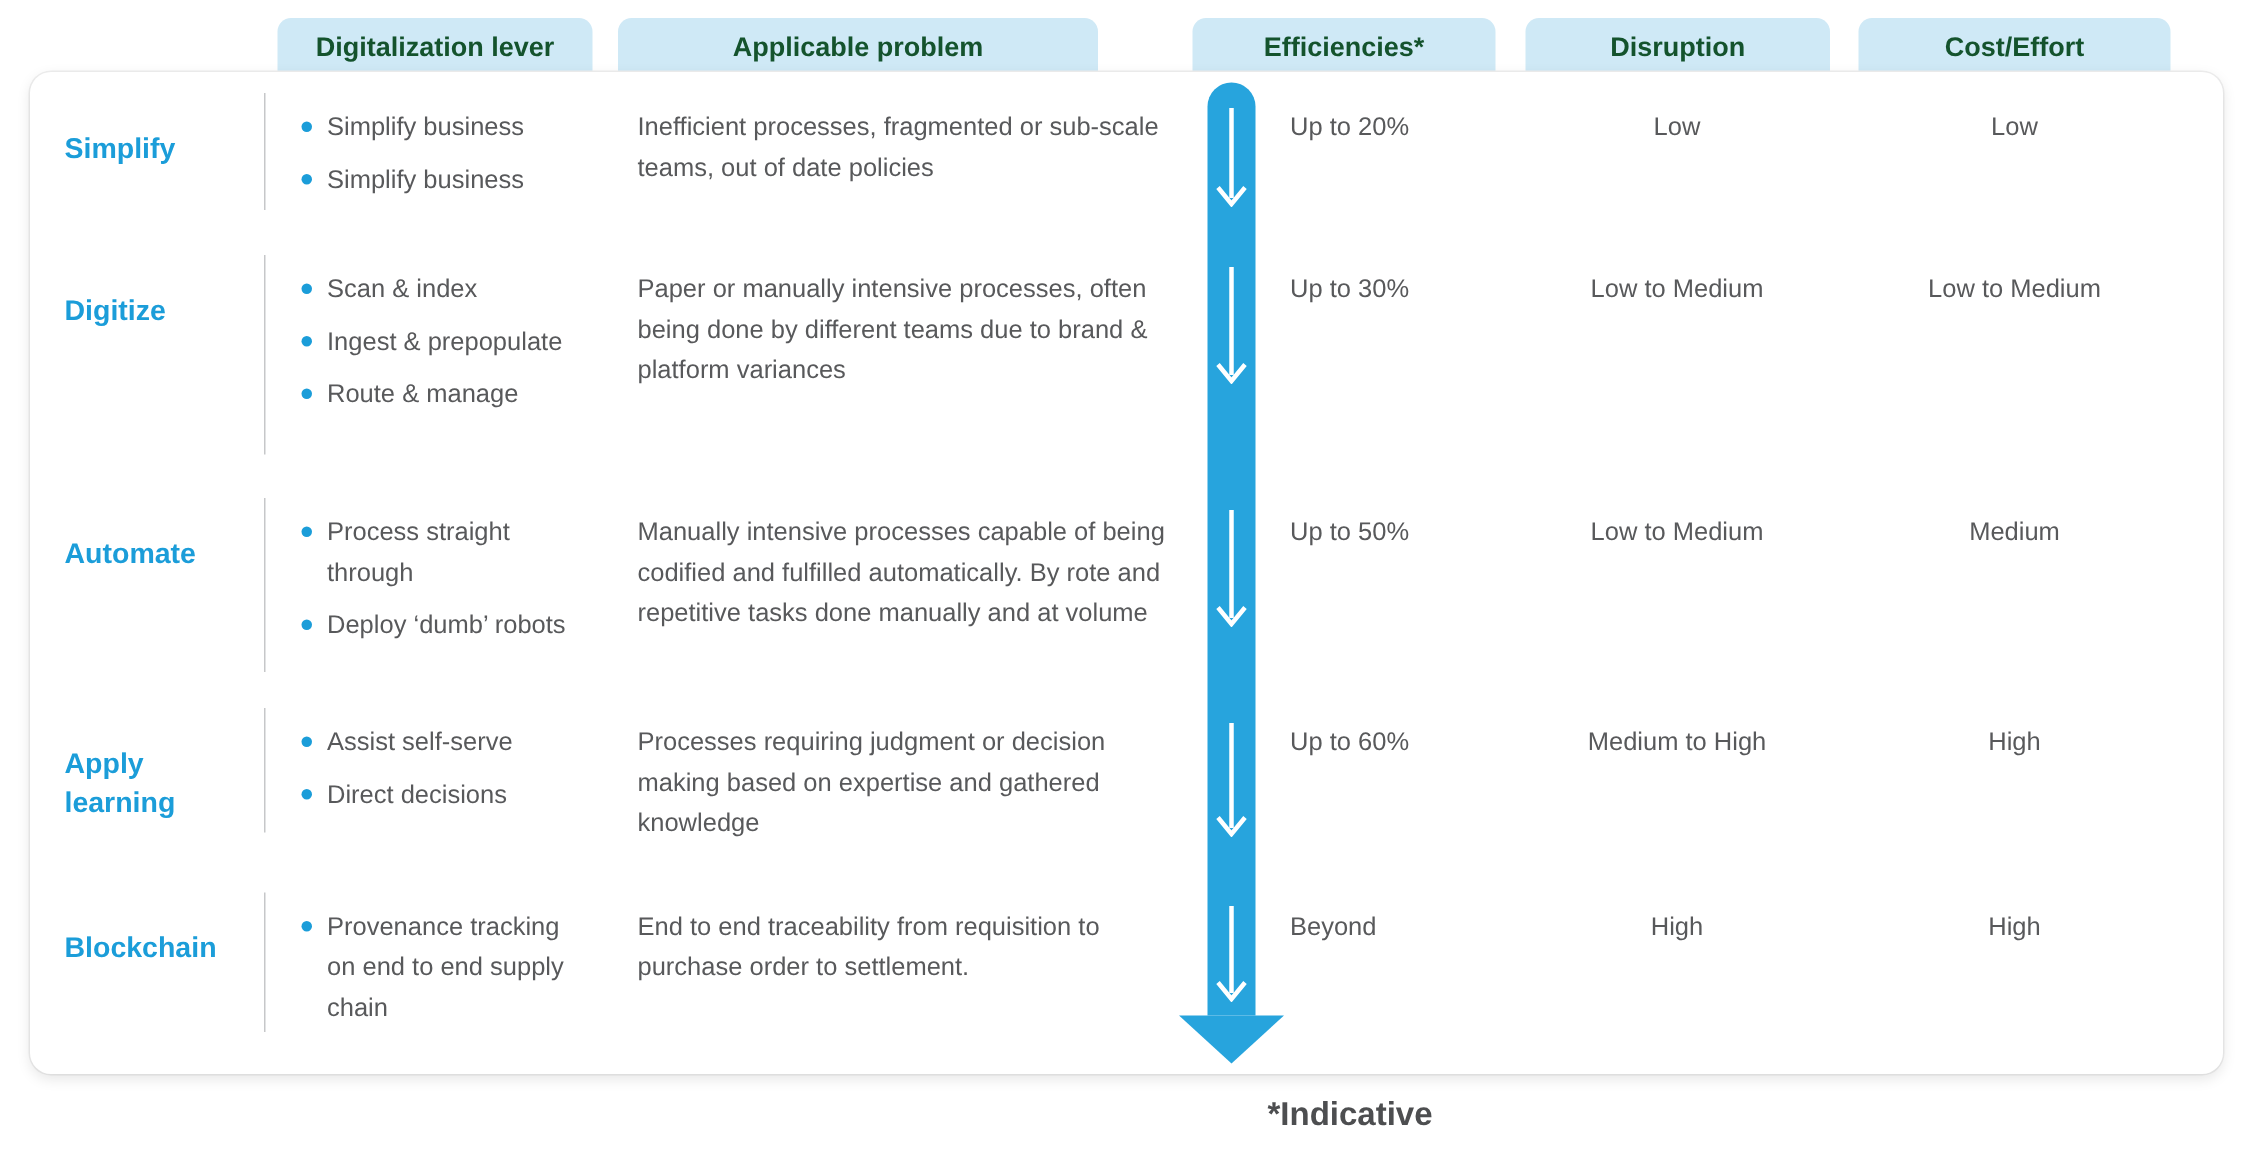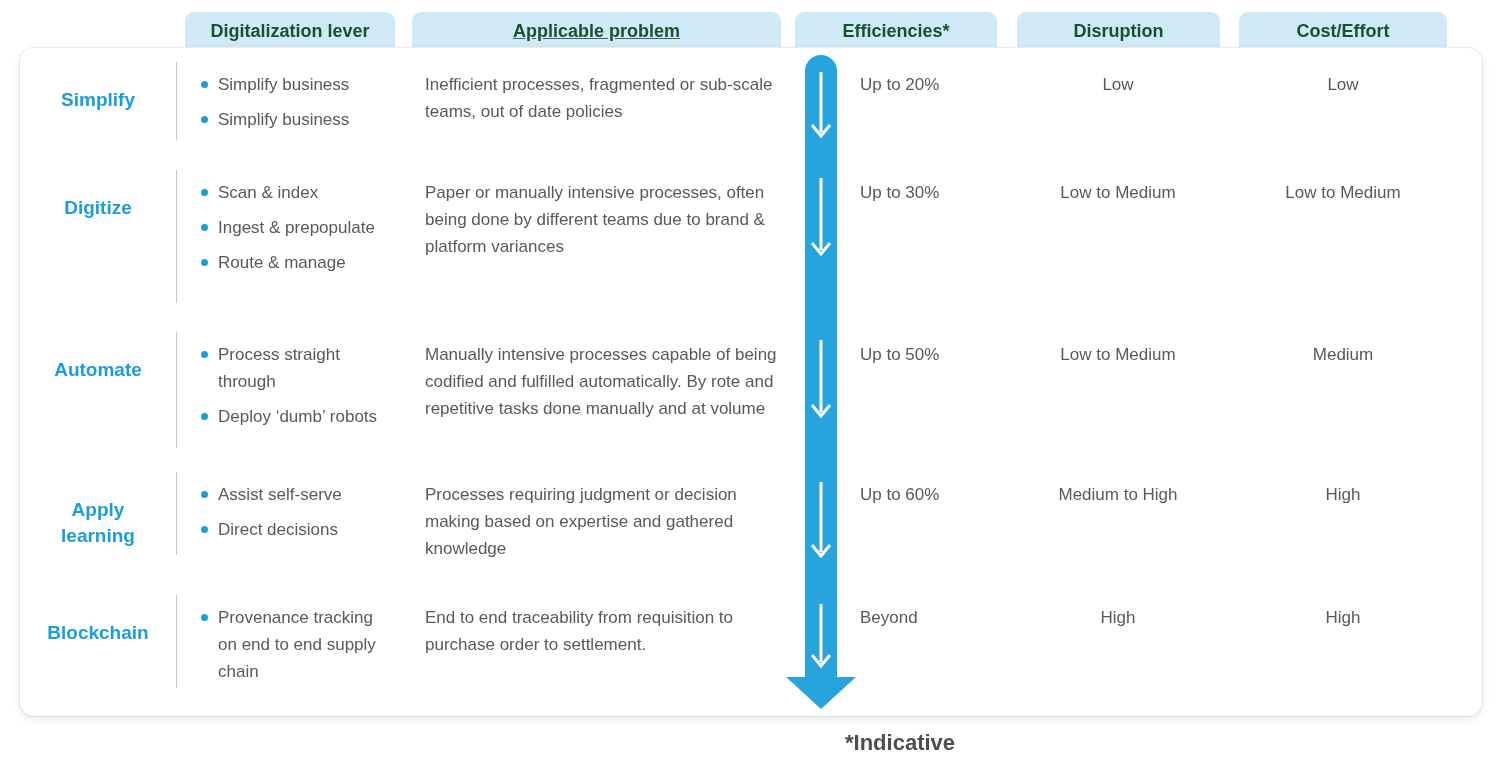--- a/index.html
+++ b/index.html
@@ -10,21 +10,21 @@
   }
   
   .pill{
     position:absolute;top:12px;height:46px;background:#cfe9f6;border-radius:9px;
     display:flex;align-items:flex-start;justify-content:center;z-index:1;
   }
   .pill span{
     font-weight:bold;font-size:18px;color:#14532d;line-height:38px;white-space:nowrap;
   }
   .pill1{left:185px;width:210px;}
-  .pill2{left:412px;width:369px;text-decoration:underline;}
+  .pill2{left:412px;width:320px;}
   .pill3{left:795px;width:202px;}
   .pill4{left:1017px;width:203px;}
   .pill5{left:1239px;width:208px;}
   
   .card{
     position:absolute;left:20px;top:48px;width:1462px;height:668px;
     background:#ffffff;border-radius:14px;z-index:2;
     box-shadow:0 3px 9px rgba(0,0,0,0.10), 0 0 0 1px #f0f0f0;
   }
   
@@ -44,21 +44,21 @@
   .row1{top:14px;height:78px;}
   .row2{top:122px;height:133px;}
   .row3{top:284px;height:116px;}
   .row4{top:424px;height:83px;}
   .row5{top:547px;height:93px;}
   .cell{position:absolute;top:0;font-size:17px;line-height:27px;}
   .label-cell{
     left:0;width:156px;height:100%;display:flex;justify-content:center;
   }
   .label-cell .label{
-    margin-top:25px;width:110px;text-align:center;
+    margin-top:25px;width:110px;
     color:#1b9dd9;font-weight:bold;font-size:19px;line-height:26px;
   }
   .levers-cell{
     left:156px;width:204px;height:100%;
     border-left:1.5px solid #c6c7c9;box-sizing:border-box;
     padding:9px 0 0 24px;
   }
   .levers-cell ul{margin:0;padding:0;list-style:none;}
   .levers-cell li{
     position:relative;padding-left:17px;margin:0 0 8px 0;

